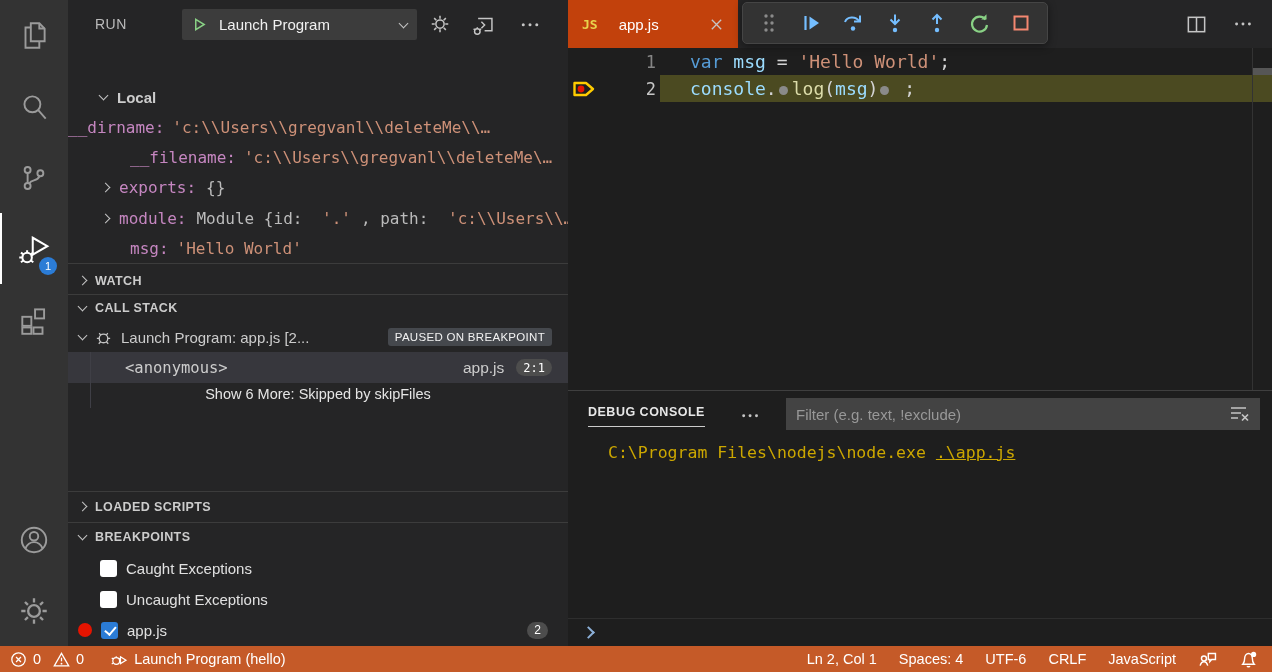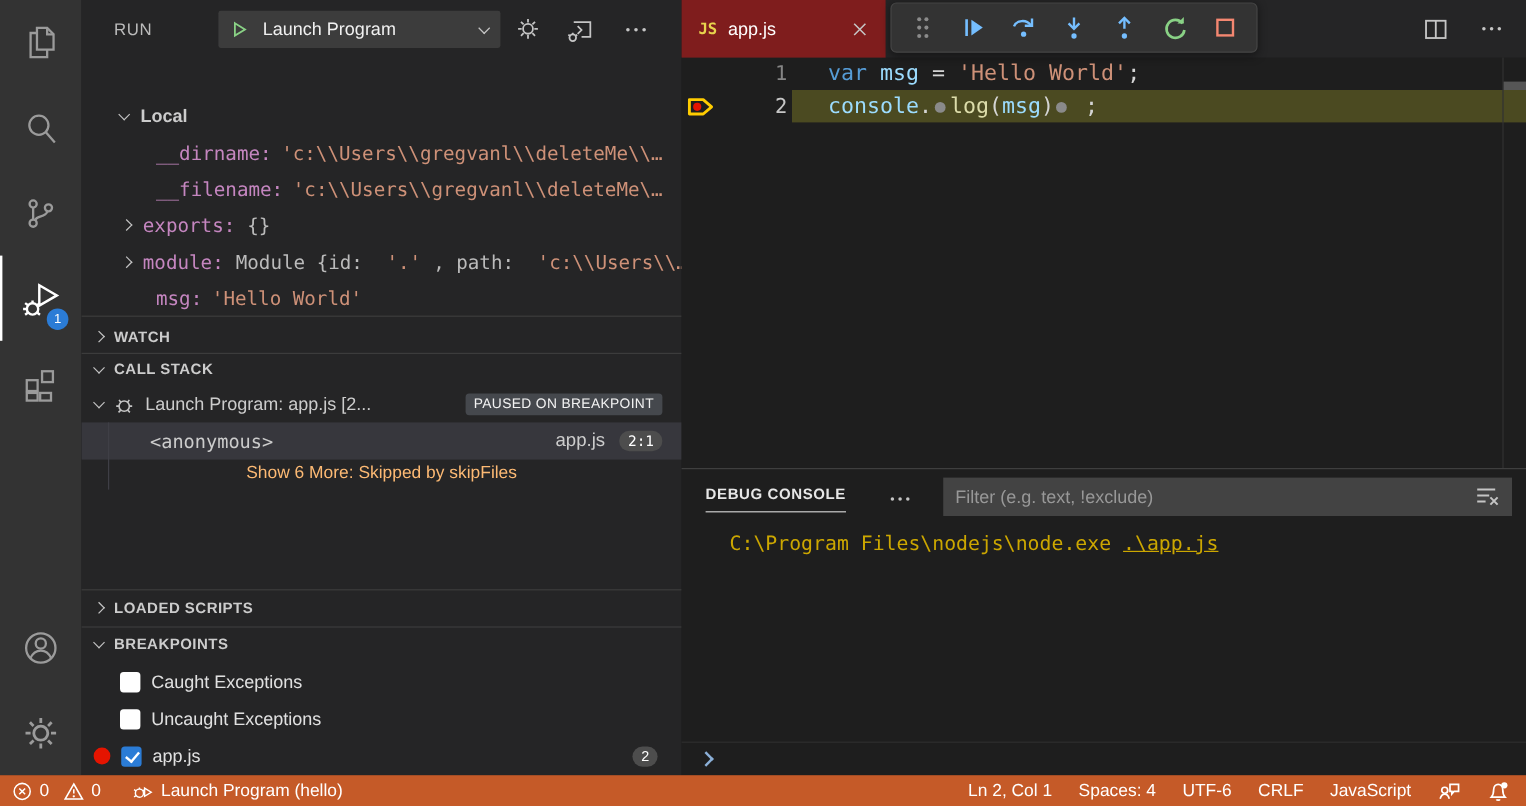--- a/index.html
+++ b/index.html
@@ -29,30 +29,30 @@
   .sec-head { display:flex; align-items:center; gap:9px; padding-left:11px; height:28px; font-size:12.5px; font-weight:bold; color:#CCCCCC; letter-spacing:.4px; }
   .sec-border { border-top:1px solid #3C3C3C; }
   .tree-row { display:flex; align-items:center; height:30px; font-size:16px; }
   .v-name { color:#C586C0; margin-right:8px; white-space:pre; }
   .v-str { color:#CE9178; white-space:pre; }
   .v-gray { color:#BBBBBB; white-space:pre; }
   .row-clip { overflow:hidden; white-space:nowrap; }
   .cs-row { display:flex; align-items:center; font-size:15px; color:#CCCCCC; }
   .state-badge { margin-left:auto; margin-right:16px; background:#45484D; color:#F2F2F2; font-size:11.5px; padding:3px 7px; border-radius:3px; letter-spacing:.3px; flex:none; }
   .pill { background:#4D4D4D; color:#FFFFFF; font-size:12px; padding:1.5px 7px; border-radius:10px; }
-  .link { color:#fdba74; font-size:14.5px; }
+  .link { color:#e5e5e5; font-size:14.5px; }
   .cb { width:17px; height:17px; border-radius:3px; background:#FFFFFF; position:relative; flex:none; }
   .cb.checked { background:#2B7CD6; }
   .cb.checked::after { content:''; position:absolute; left:5.5px; top:2px; width:4.5px; height:9px; border:solid #fff; border-width:0 2.2px 2.2px 0; transform:rotate(40deg); }
   .bp-dot { width:14px; height:14px; border-radius:50%; background:#E51400; flex:none; }
 
   
   #editorzone { position:absolute; left:568px; top:0; width:704px; height:390px; background:#1E1E1E; }
   #tabbar { position:absolute; left:0; top:0; right:0; height:48px; background:#252526; display:flex; }
-  .tab { width:170px; height:48px; background:#7f1d1d; display:flex; align-items:center; padding:0 14px; gap:9px; }
+  .tab { width:170px; height:48px; background:#c2410c; display:flex; align-items:center; padding:0 14px; gap:21px; }
   .tab .tlabel { color:#FFFFFF; font-size:15px; flex:1; }
   .jsicon { color:#E8D44D; font-size:13px; font-weight:bold; font-family:"DejaVu Sans Mono", monospace; }
   .editor-actions { margin-left:auto; display:flex; align-items:center; gap:24px; padding-right:18px; color:#C5C5C5; }
   #dbg-toolbar { position:absolute; left:174px; top:2px; width:306px; height:42px; background:#333333; border:1px solid #454545; border-radius:5px; box-shadow:0 2px 8px rgba(0,0,0,.45); display:flex; align-items:center; justify-content:space-between; padding:0 13px; z-index:5; }
   .tb-btn { width:26px; height:26px; display:flex; align-items:center; justify-content:center; }
   #code { position:absolute; left:0; top:48px; right:0; bottom:0; font-size:18px; }
   .code-line { position:relative; height:27px; display:flex; align-items:center; }
   .gutter-ic { width:30px; padding-left:4px; flex:none; }
   .lnum { width:58px; text-align:right; color:#858585; font-size:17px; flex:none; }
   .ctext { padding-left:34px; white-space:pre; z-index:1; }
@@ -188,21 +188,21 @@
             <circle cx="16" cy="17" r="2"></circle>
             <circle cx="25" cy="17" r="2"></circle>
           </svg>
         </span>
     </div>
 
     <div class="abs tree-row" style="top:82px; padding-left:32px; font-family:'Liberation Sans',sans-serif; font-weight:bold; font-size:15px; gap:10px">
       <span class="chev down"></span>
       <span>Local</span>
     </div>
-    <div class="abs tree-row mono row-clip" style="top:112px; padding-left:62px">
+    <div class="abs tree-row mono row-clip" style="top:112px; ">
       <span class="v-name">__dirname:</span>
       <span class="v-str">'c:\\Users\\gregvanl\\deleteMe\\…</span>
     </div>
     <div class="abs tree-row mono row-clip" style="top:142px; padding-left:62px">
       <span class="v-name">__filename:</span>
       <span class="v-str">'c:\\Users\\gregvanl\\deleteMe\…</span>
     </div>
     <div class="abs tree-row mono row-clip" style="top:172px; padding-left:34px; gap:10px">
       <span class="chev right"></span>
       <span class="v-name" style="margin-right:0">exports:</span>

